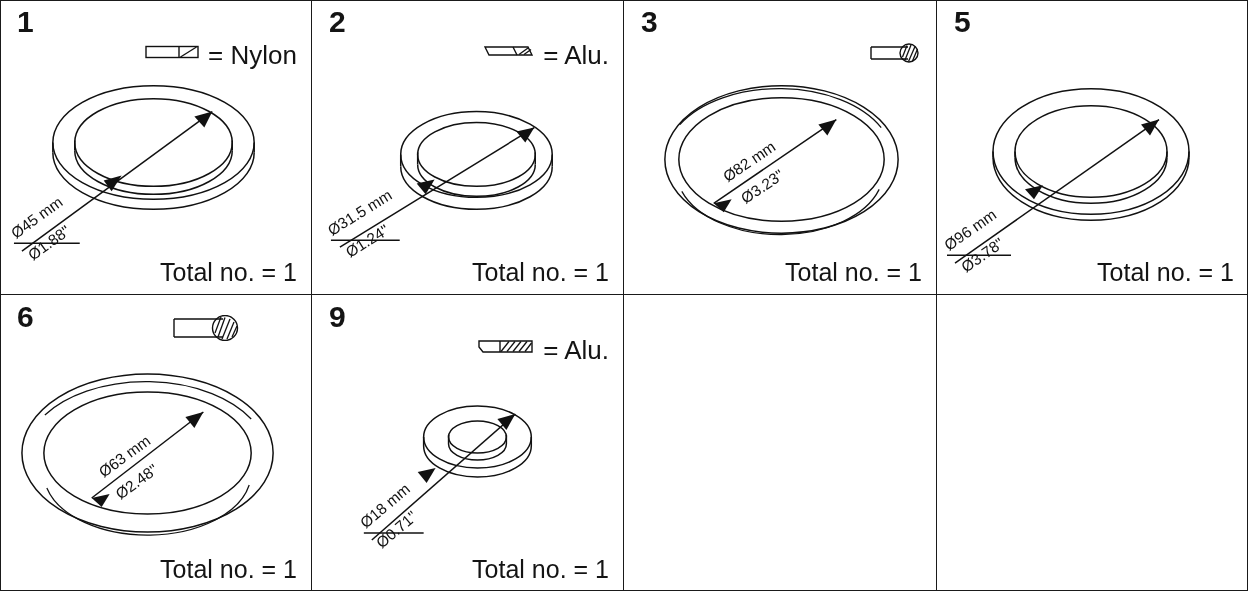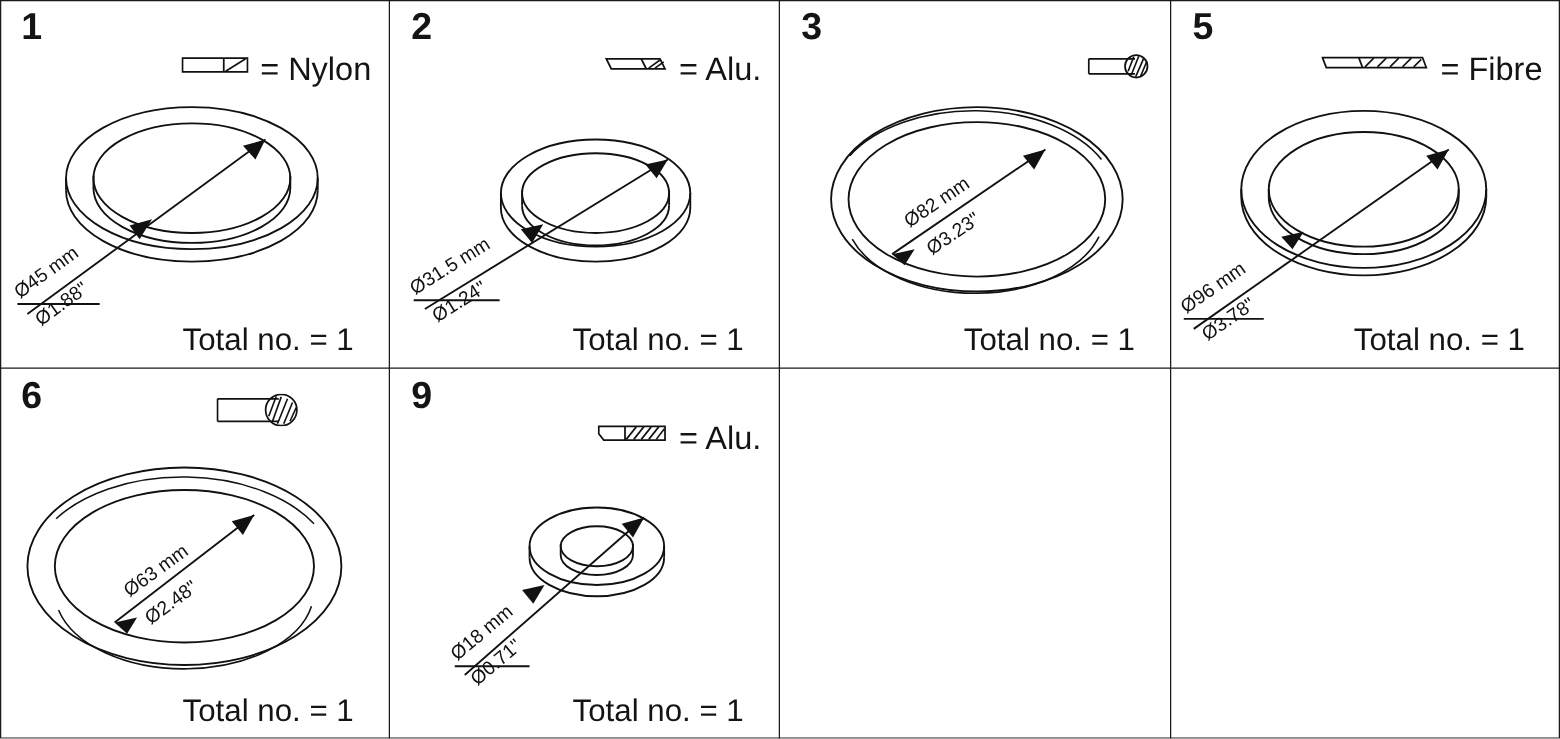--- a/index.html
+++ b/index.html
@@ -61,21 +61,21 @@
   .mat-label {
     font-size: 26px;
     color: #141414;
     white-space: nowrap;
     line-height: 1;
   }
   .mat-sym { display: block; }
 
   .total {
     position: absolute;
-    right: 28px;
+    right: 14px;
     bottom: 9px;
     font-size: 25px;
     color: #141414;
     white-space: nowrap;
     line-height: 1;
   }
 
   .art {
     position: absolute;
     left: 0; top: 0;
@@ -218,34 +218,20 @@
           </g>
         </svg>
       </div>
 
       <div class="total">Total no. = 1</div>
     </div>
 
     <div class="cell last-col">
       <div class="panel-no">5</div>
 
-      <div class="mat-row">
-        <svg class="mat-sym" width="86" height="16" viewBox="0 0 86 16">
-          <path class="symln" d="M 4,12 L 84,12 L 81,4 L 1,4 Z"></path>
-          <line class="symln" x1="30" y1="4" x2="33" y2="12"></line>
-          <g class="symhatch">
-            <line x1="35" y1="11.5" x2="42" y2="4.5"></line>
-            <line x1="45" y1="11.5" x2="52" y2="4.5"></line>
-            <line x1="55" y1="11.5" x2="62" y2="4.5"></line>
-            <line x1="65" y1="11.5" x2="72" y2="4.5"></line>
-            <line x1="74" y1="11.5" x2="80" y2="5.5"></line>
-          </g>
-        </svg>
-        <span class="mat-label">= Fibre</span>
-      </div>
 
       <div class="art">
         <svg viewBox="0 0 311 295" preserveAspectRatio="none">
           <g>
             <ellipse class="ln" cx="154" cy="152" rx="98" ry="63"></ellipse>
             <ellipse class="ln" cx="154" cy="152" rx="76" ry="46"></ellipse>
             <path class="ln" d="M 56,158 A 98,63 0 0 0 252,158"></path>
             <path class="ln" d="M 78,158 A 76,46 0 0 0 230,158"></path>
             <line class="ln" x1="56" y1="152" x2="56" y2="158"></line>
             <line class="ln" x1="252" y1="152" x2="252" y2="158"></line>

